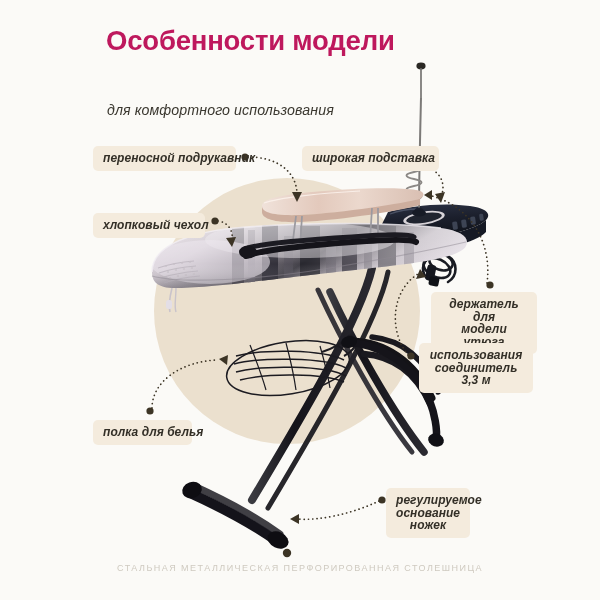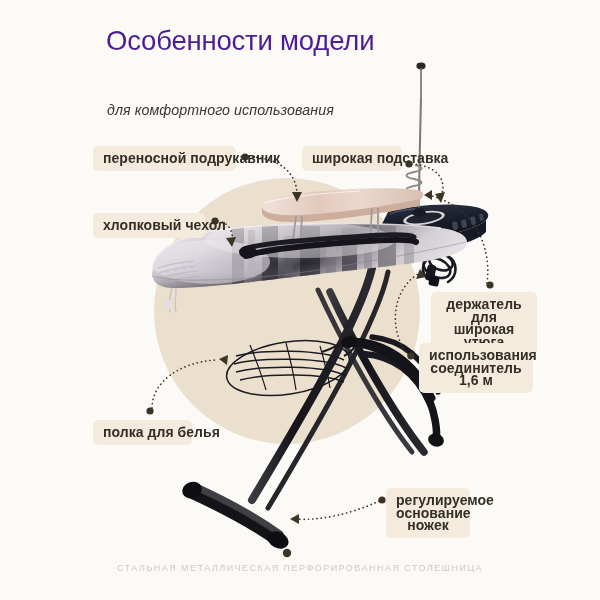--- a/index.html
+++ b/index.html
@@ -7,22 +7,22 @@
     width:600px;height:600px;overflow:hidden;
     background:#FBFAF7;
     font-family:"Liberation Sans","DejaVu Sans",sans-serif;
     -webkit-font-smoothing:antialiased;
   }
   #stage{position:relative;width:600px;height:600px;overflow:hidden;background:#FBFAF7;}
 
   
   #title{
     position:absolute;left:106px;top:25px;
-    font-size:27.5px;font-weight:400;letter-spacing:-0.2px;
-    color:#4c1d95;white-space:nowrap;
+    font-size:27.5px;font-weight:700;letter-spacing:-0.2px;
+    color:#be185d;white-space:nowrap;
   }
   #subtitle{
     position:absolute;left:107px;top:69px;
     font-size:14.2px;font-style:italic;font-weight:400;
     color:#3A372F;white-space:nowrap;letter-spacing:.1px;margin-top:33px;
   }
 
   
   #circle{
     position:absolute;left:154px;top:178px;width:266px;height:266px;
@@ -34,22 +34,22 @@
     position:absolute;left:0;right:0;top:562px;text-align:center;
     font-size:9.6px;letter-spacing:1.55px;color:#CFCAC0;
     font-weight:400;white-space:nowrap;
     transform:scaleX(.94);
   }
 
   
   .chip{
     position:absolute;
     background:#F4EBDD;border-radius:5px;
-    color:#332F27;font-weight:600;
-    font-size:14px;line-height:12.6px;letter-spacing:.05px;
+    color:#332F27;font-style:italic;font-weight:600;
+    font-size:12px;line-height:12.6px;letter-spacing:.05px;
     padding:6px 10px;box-sizing:border-box;
     text-align:center;white-space:nowrap;
   }
   .chip.two{white-space:normal;}
 
   
   .layer{position:absolute;left:0;top:0;width:600px;height:600px;}
 </style>
 </head>
 <body>
@@ -282,32 +282,32 @@
       <path d="M219,359 L228,355 L227,365 Z"></path>
       <path d="M290,519 L299,514 L299,524 Z"></path>
     </g>
   </svg>
 
   <div id="title">Особенности модели</div>
   <div id="subtitle">для комфортного использования</div>
 
   <div class="chip" style="left:93px;top:146px;width:143px;">переносной подрукавник</div>
 
-  <div class="chip" style="left:302px;top:146px;width:100px;">широкая подставка</div>
+  <div class="chip" style="left:302px;top:146px;width:137px;">широкая подставка</div>
 
   <div class="chip" style="left:93px;top:213px;width:112px;">хлопковый чехол</div>
 
   <div class="chip two" style="left:431px;top:292px;width:106px;">
     <span>держатель для</span><br>
-    <span>широкая утюга</span>
+    <span>модели утюга</span>
   </div>
 
   <div class="chip two" style="left:419px;top:343px;width:114px;">
     <span>использования</span><br>
-    <span>соединитель 1,6 м</span>
+    <span>соединитель 3,3 м</span>
   </div>
 
   <div class="chip" style="left:93px;top:420px;width:99px;">полка для белья</div>
 
   <div class="chip two" style="left:386px;top:488px;width:84px;">
     <span>регулируемое</span><br>
     <span>основание ножек</span>
   </div>
 
   <div id="footer">СТАЛЬНАЯ МЕТАЛЛИЧЕСКАЯ ПЕРФОРИРОВАННАЯ СТОЛЕШНИЦА</div>

